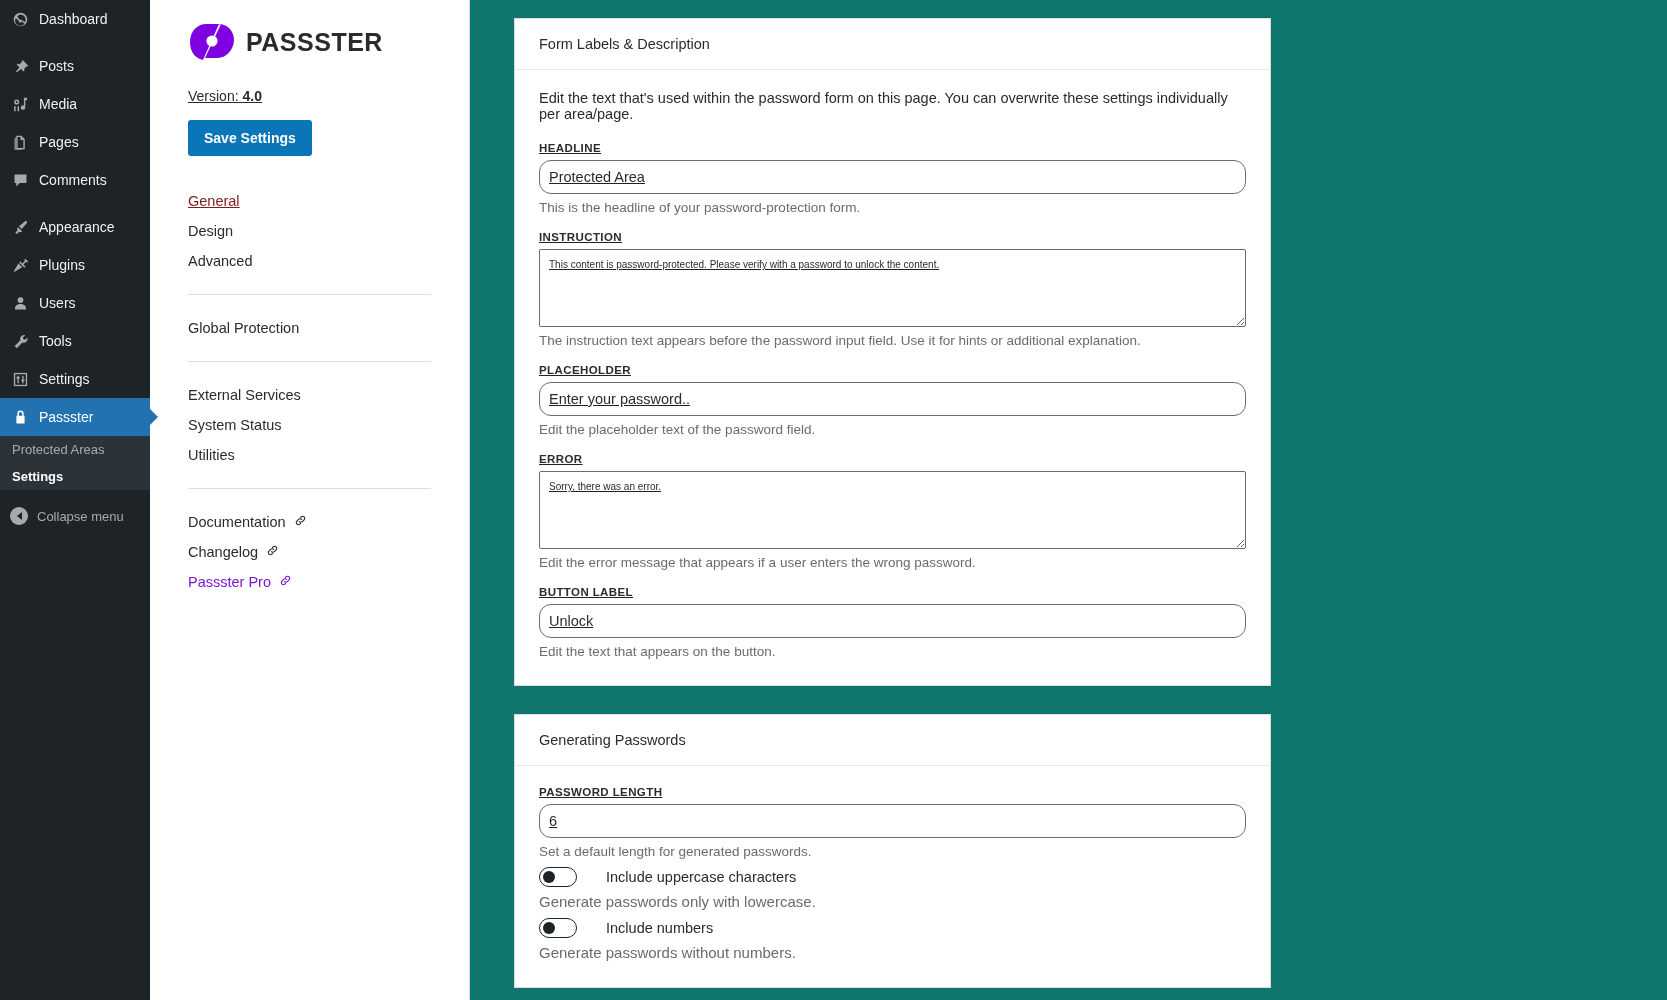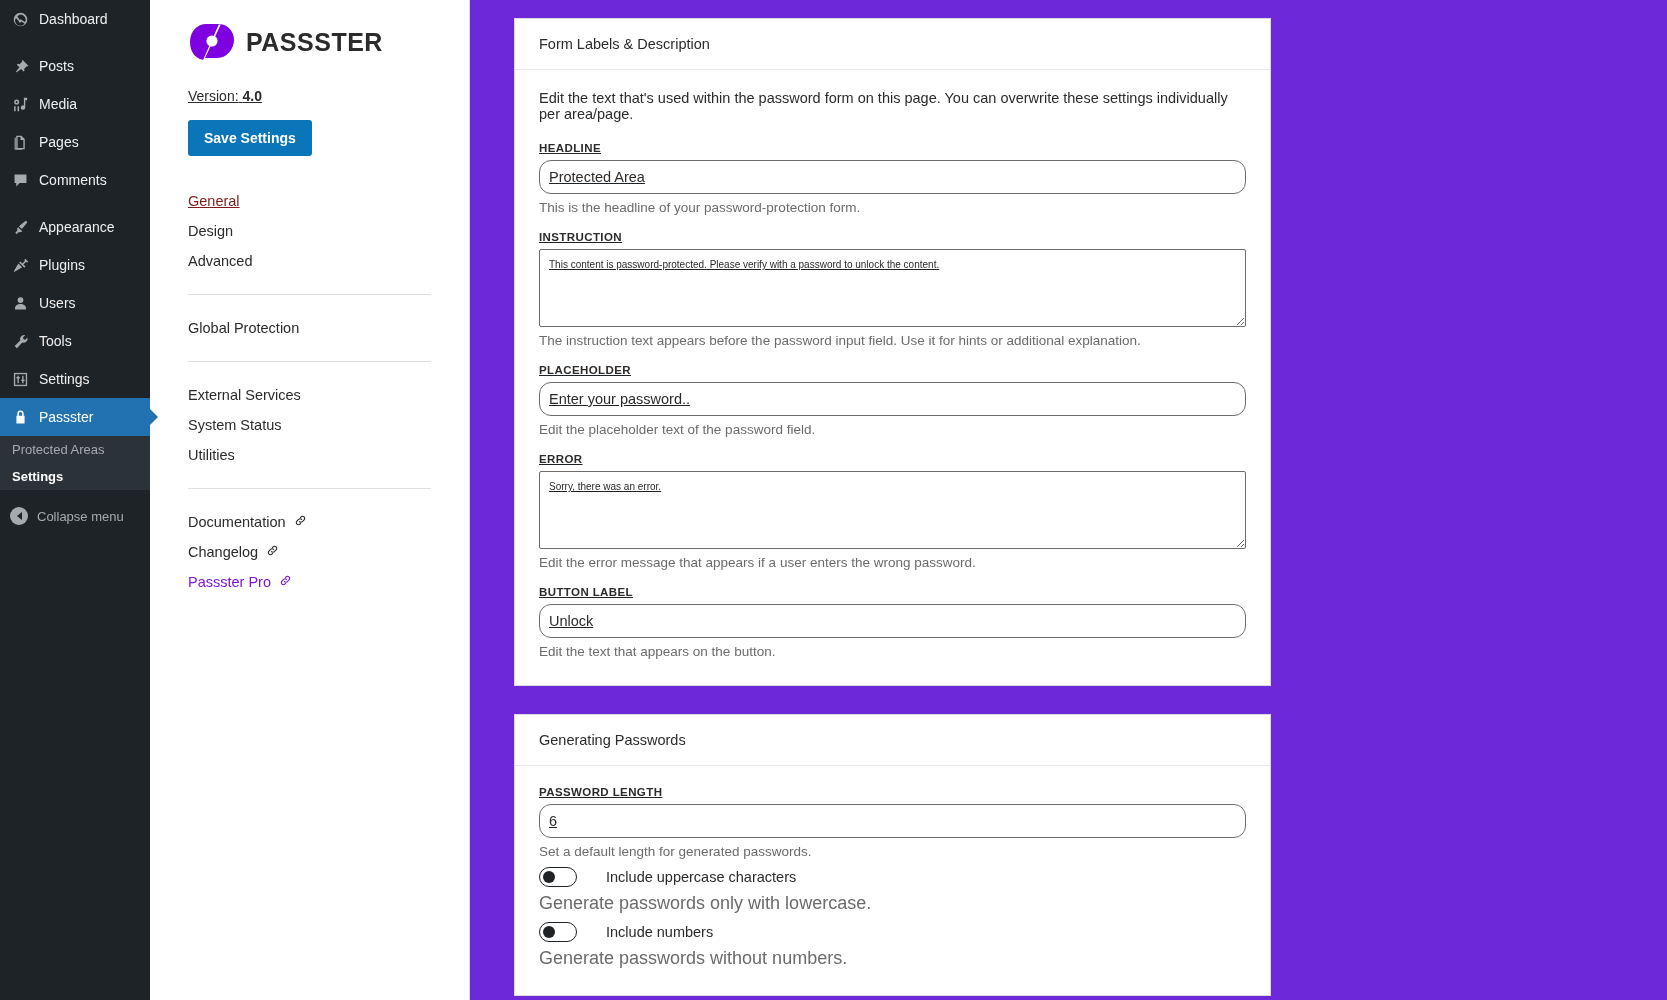--- a/index.html
+++ b/index.html
@@ -97,21 +97,21 @@
     text-decoration: none; cursor: pointer;
   }
   .nav-link.active { color: #7f1d1d; text-decoration: underline; }
   .nav-link.pro { color: #7b16d6; }
   .nav-sep { border: none; border-top: 1px solid #e0e0e0; margin: 18px 0; }
   .ext-ico { display: inline-block; margin-left: 4px; vertical-align: baseline; }
 
   
   .main {
     flex: 1 1 auto;
-    background: #6d28d9;
+    background: #0f766e;
     padding: 18px 0 0 44px;
     overflow: hidden;
   }
   .card {
     width: 757px;
     background: #fff;
     border: 1px solid #dcdcde;
     margin-bottom: 28px;
   }
   .card-head {
@@ -152,21 +152,21 @@
     width: 38px; height: 20px; flex: 0 0 38px;
     border: 1.5px solid #1d2327; border-radius: 10px;
     background: #fff; position: relative; cursor: pointer;
   }
   .toggle .knob {
     position: absolute; top: 2.5px; left: 2.5px;
     width: 12px; height: 12px; border-radius: 50%;
     background: #1d2327;
   }
   .toggle-label { font-size: 14.5px; color: #2b2b2b; }
-  .help-tight { font-size: 18px; color: #6b6b6b; margin: 6px 0 0 0; }
+  .help-tight { font-size: 15px; color: #6b6b6b; margin: 6px 0 0 0; }
 </style>
 </head>
 <body>
 
 <div class="app">
 
   <nav class="wp-sidebar">
     <ul class="wp-menu">
 
       <li class="wp-item">

